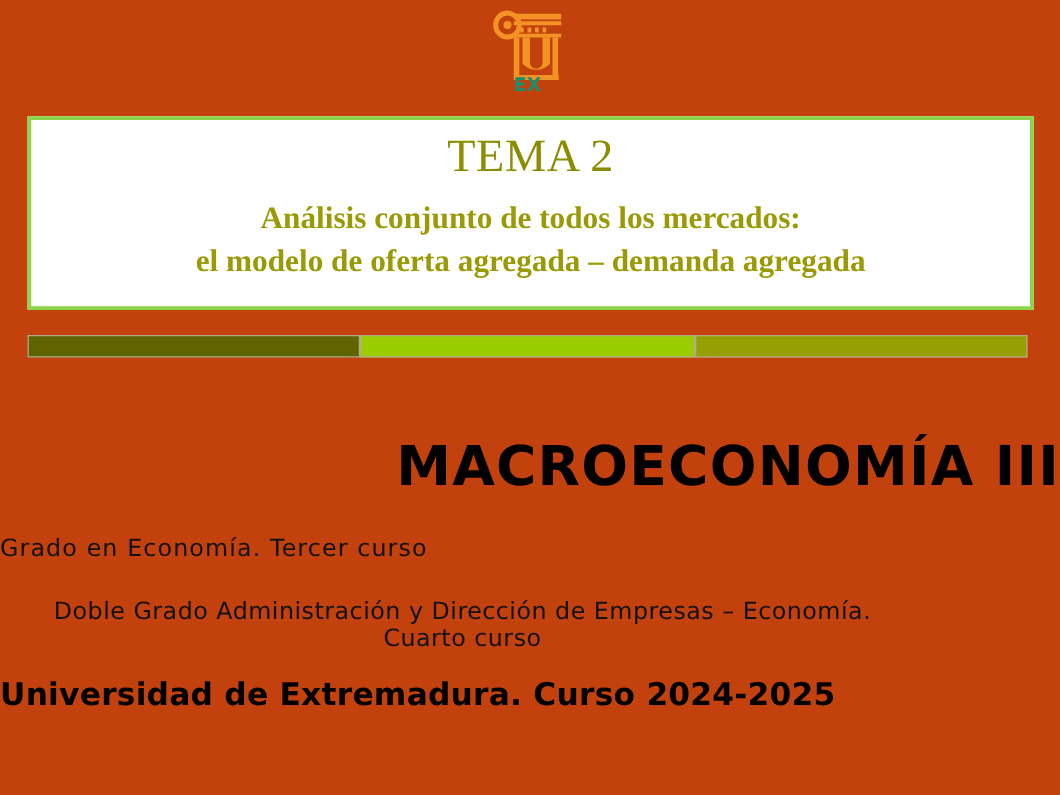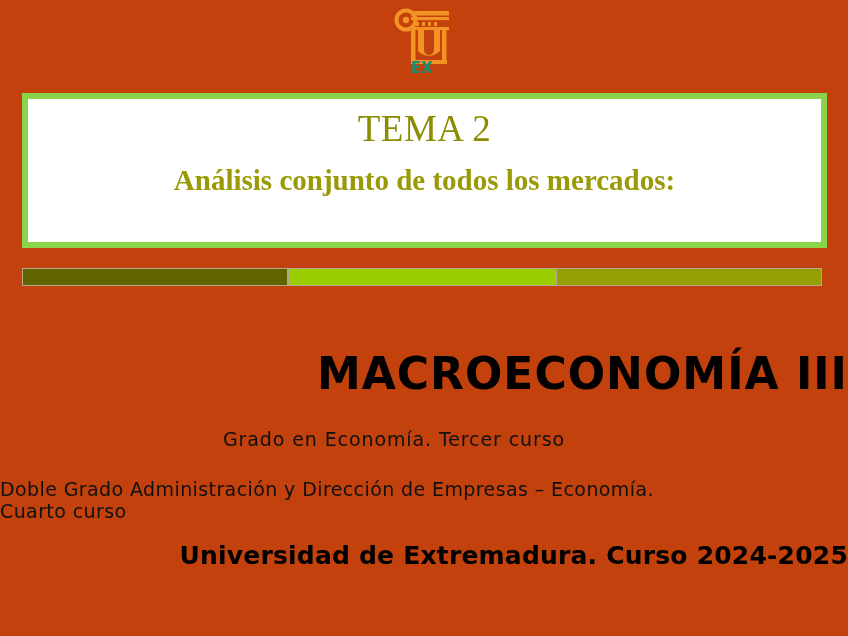--- a/index.html
+++ b/index.html
@@ -37,39 +37,39 @@
     height: 72px;
   }
 
   
   .title-box {
     position: absolute;
     left: 22px;
     top: 93px;
     width: 805px;
     height: 155px;
-    border: 6px solid #000000;
+    border: 3px solid #000000;
     box-sizing: border-box;
     background: #ffffff;
   }
   .tema-line {
     text-align: center;
     font-family: "Liberation Serif", serif;
     font-weight: normal;
     font-size: 37px;
     color: #8C8C00;
     letter-spacing: 0.5px;
     margin-top: 11px;
     line-height: 1.05;
   }
   .subtitle-line {
     text-align: center;
     font-family: "Liberation Serif", serif;
     font-weight: bold;
-    font-size: 29px;
+    font-size: 25px;
     color: #9A9A06;
     line-height: 1.32;
   }
   .subtitle-line.l1 { margin-top: 12px; }
   .subtitle-line.l2 { margin-top: 2px; }
 
   
   .color-bar {
     position: absolute;
     left: 22px;
@@ -98,45 +98,45 @@
     font-weight: bold;
     font-size: 44px;
     color: #000000;
     letter-spacing: 1px;
   }
   .degree-1 {
     position: absolute;
     left: 0;
     top: 428px;
     width: 788px;
-    text-align: center;
     font-family: "DejaVu Sans", sans-serif;
     font-weight: normal;
     font-size: 19px;
     color: #111111;
     letter-spacing: 0.9px;
   }
   .degree-2 {
     position: absolute;
     left: 0;
     top: 478px;
     width: 712px;
-    text-align: left;
+    text-align: center;
     font-family: "DejaVu Sans", sans-serif;
     font-weight: normal;
     font-size: 19px;
     color: #111111;
     letter-spacing: 0.4px;
+    padding-left: 14px;
   }
   .university {
     position: absolute;
     left: 0;
     top: 541px;
     width: 848px;
-    text-align: right;
+    text-align: left;
     font-family: "DejaVu Sans", sans-serif;
     font-weight: bold;
     font-size: 25px;
     color: #000000;
     letter-spacing: 0.2px;
   }
 </style>
 </head>
 <body>
 
@@ -164,20 +164,21 @@
 
       <rect x="19" y="56" width="36" height="4" fill="#F39325"></rect>
 
       <text x="30" y="69" font-family="DejaVu Sans, sans-serif" font-size="15" font-weight="bold" fill="#159170" text-anchor="middle">EX</text>
     </svg>
   </div>
 
   <div class="title-box" style="border-color: rgb(140, 212, 76);">
     <div class="tema-line" style="color: rgb(140, 140, 0);">TEMA 2</div>
     <div class="subtitle-line l1" style="color: rgb(154, 154, 6);">Análisis conjunto de todos los mercados:</div>
+    <div class="subtitle-line l2" style="color: rgb(154, 154, 6);">el modelo de oferta agregada – demanda agregada</div>
   </div>
 
   <div class="color-bar">
     <div class="seg seg1" style="background-color: rgb(95, 100, 0);"></div>
     <div class="seg seg2" style="background-color: rgb(154, 205, 0);"></div>
     <div class="seg seg3" style="background-color: rgb(150, 160, 4);"></div>
   </div>
 
   <div class="course-title">MACROECONOMÍA III</div>
 

